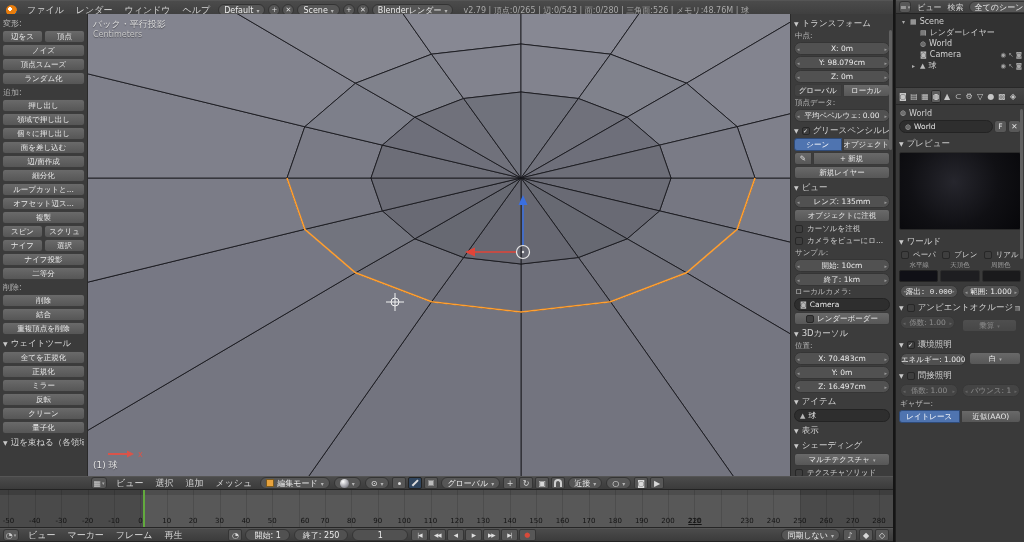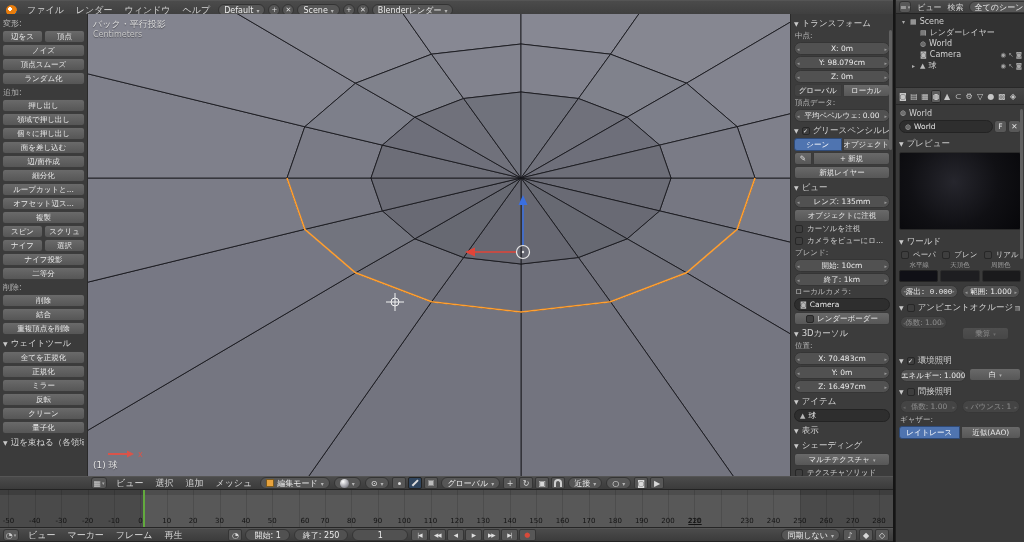--- a/index.html
+++ b/index.html
@@ -114,20 +114,21 @@
     <span class="dd">
         <span>Scene</span>
         <span class="arr">▾</span>
       </span>
     <span class="mini-btn">+</span>
     <span class="mini-btn">✕</span>
     <span class="dd">
         <span>Blenderレンダー</span>
         <span class="arr">▾</span>
       </span>
+    <span class="stats">v2.79 | 頂点:0/265 | 辺:0/543 | 面:0/280 | 三角面:526 | メモリ:48.76M | 球</span>
   </div>
 
   <div class="abs" id="view3d" style="left:0;top:14px;width:893px;height:462px;">
     <div class="abs" id="vp-canvas">
       <svg id="mesh-svg" width="702" height="462" viewBox="0 0 702 462">
           <polygon points="667.0,164.0 1153.0,164.0 1098.2,324.7 649.2,215.3" fill="hsl(234,5%,50.6%)" stroke="rgba(22,22,27,0.85)" stroke-width="1"></polygon>
           <polygon points="649.2,215.3 1098.2,324.7 942.1,461.0 598.5,258.8" fill="hsl(234,5%,49.2%)" stroke="rgba(22,22,27,0.85)" stroke-width="1"></polygon>
           <polygon points="598.5,258.8 942.1,461.0 708.5,552.0 522.5,287.8" fill="hsl(234,5%,48.1%)" stroke="rgba(22,22,27,0.85)" stroke-width="1"></polygon>
           <polygon points="522.5,287.8 708.5,552.0 433.0,584.0 433.0,298.0" fill="hsl(234,5%,47.5%)" stroke="rgba(22,22,27,0.85)" stroke-width="1"></polygon>
           <polygon points="433.0,298.0 433.0,584.0 157.5,552.0 343.5,287.8" fill="hsl(234,5%,47.5%)" stroke="rgba(22,22,27,0.85)" stroke-width="1"></polygon>
@@ -327,21 +328,21 @@
       <div class="nf">レンズ: 135mm</div>
       <div class="btn">オブジェクトに注視</div>
       <div class="chkrow">
           <span class="cb"></span>
           <span>カーソルを注視</span>
         </div>
       <div class="chkrow">
           <span class="cb"></span>
           <span>カメラをビューにロ...</span>
         </div>
-      <div class="lbl">ブレンド:</div>
+      <div class="lbl">サンプル:</div>
       <div class="nf">開始: 10cm</div>
       <div class="nf">終了: 1km</div>
       <div class="lbl">ローカルカメラ:</div>
       <div class="df">
           <span class="gi">◙</span>
           <span>Camera</span>
         </div>
       <div class="btn">
           <span class="cb"></span>
           <span>レンダーボーダー</span>
@@ -544,21 +545,21 @@
         <div class="nf" style="flex:1;font-family:Liberation Mono, monospace;">露出: 0.000</div>
         <div class="nf" style="flex:1;">範囲: 1.000</div>
       </div>
       <div class="ph">
           <span class="tri">▼</span>
           <span class="cb"></span>
           <span>アンビエントオクルージョン(AO)</span>
         </div>
       <div class="cols disabled">
         <div class="nf" style="flex:1;">係数: 1.00</div>
-        <div class="btn" style="flex:1;margin:12px;">
+        <div class="btn" style="flex:1;margin:4px;">
             <span>乗算</span>
             <span style="font-size:5px;color:#b0b0b0;">▾</span>
           </div>
       </div>
       <div class="ph">
           <span class="tri">▼</span>
           <span class="cb">✓</span>
           <span>環境照明</span>
         </div>
       <div class="cols">

